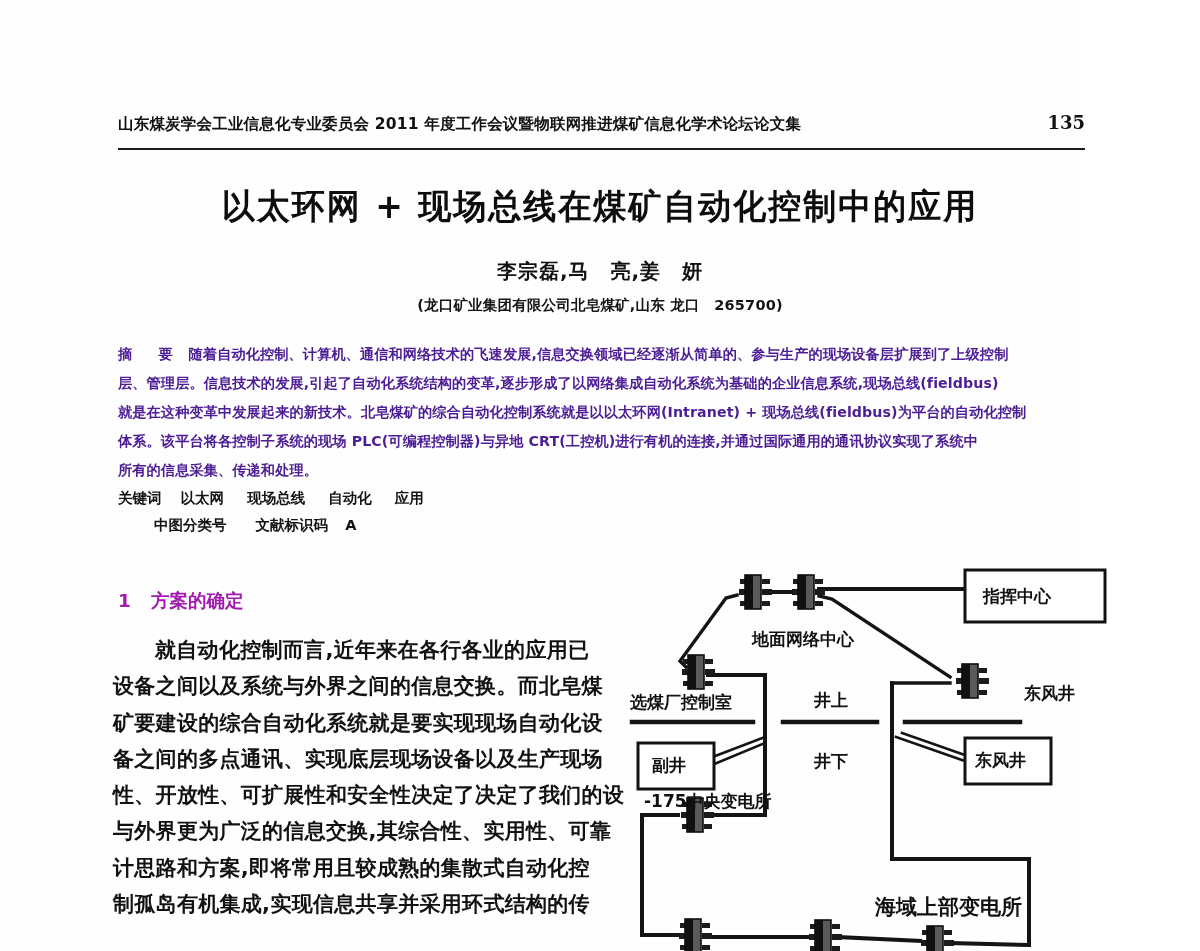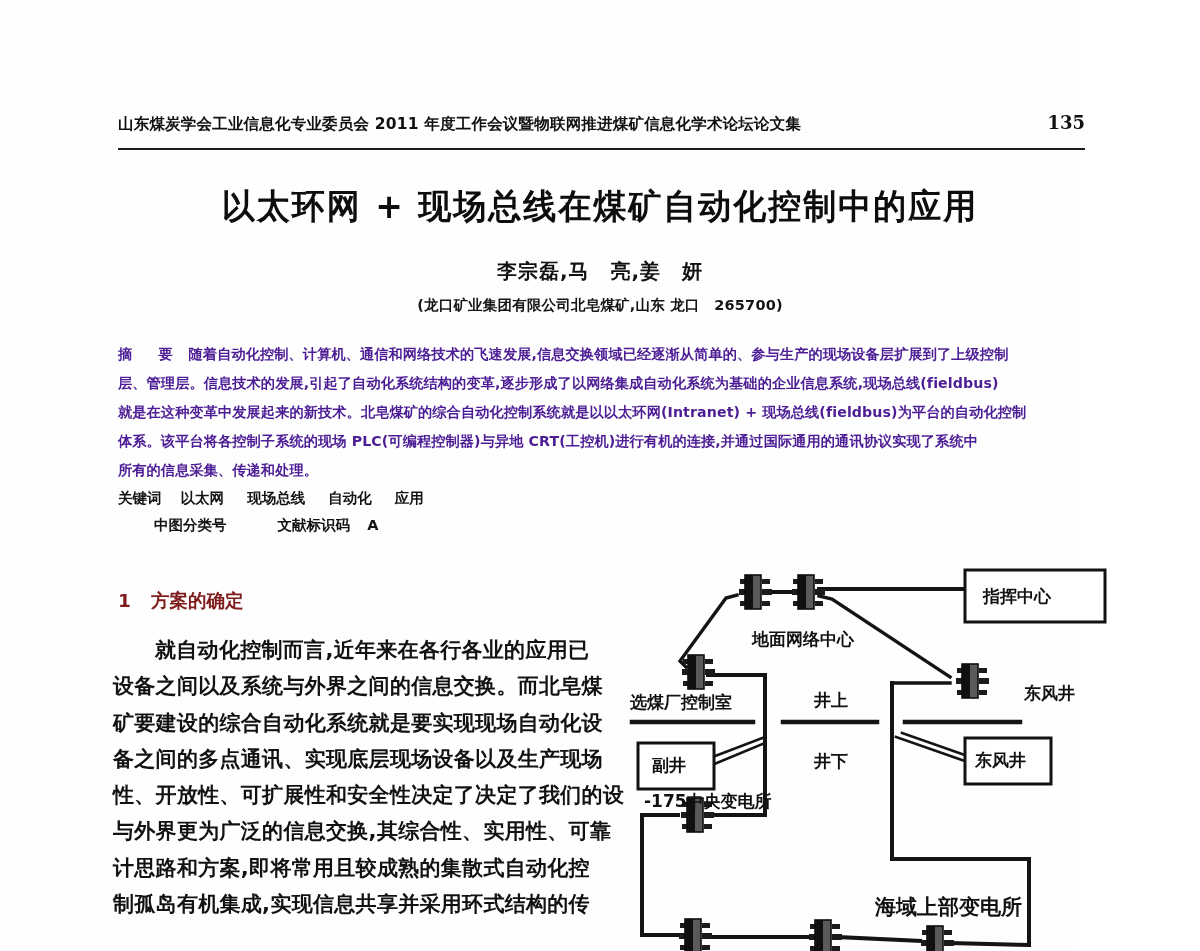--- a/index.html
+++ b/index.html
@@ -123,31 +123,31 @@
   }
   .kw-line {
     font-size: 14.5px;
     font-weight: bold;
     line-height: 27px;
     color: #131313;
     white-space: nowrap;
   }
   .kw-label { margin-right: 14px; }
   .kw-item  { margin-right: 18px; }
-  .clc-label { margin-right: 46px; padding-left: 36px; }
+  .clc-label { margin-right: 24px; padding-left: 36px; }
   .doccode-label { margin-right: 12px; }
 
   
   .section-head {
     position: absolute;
     left: 118px;
     top: 588px;
     font-size: 18.5px;
     font-weight: bold;
-    color: #7f1d1d;
+    color: #a21caf;
     white-space: nowrap;
     text-align: center;
   }
   .section-num { margin-right: 20px; }
 
   .body-col {
     position: absolute;
     left: 113px;
     top: 632px;
     width: 500px;

